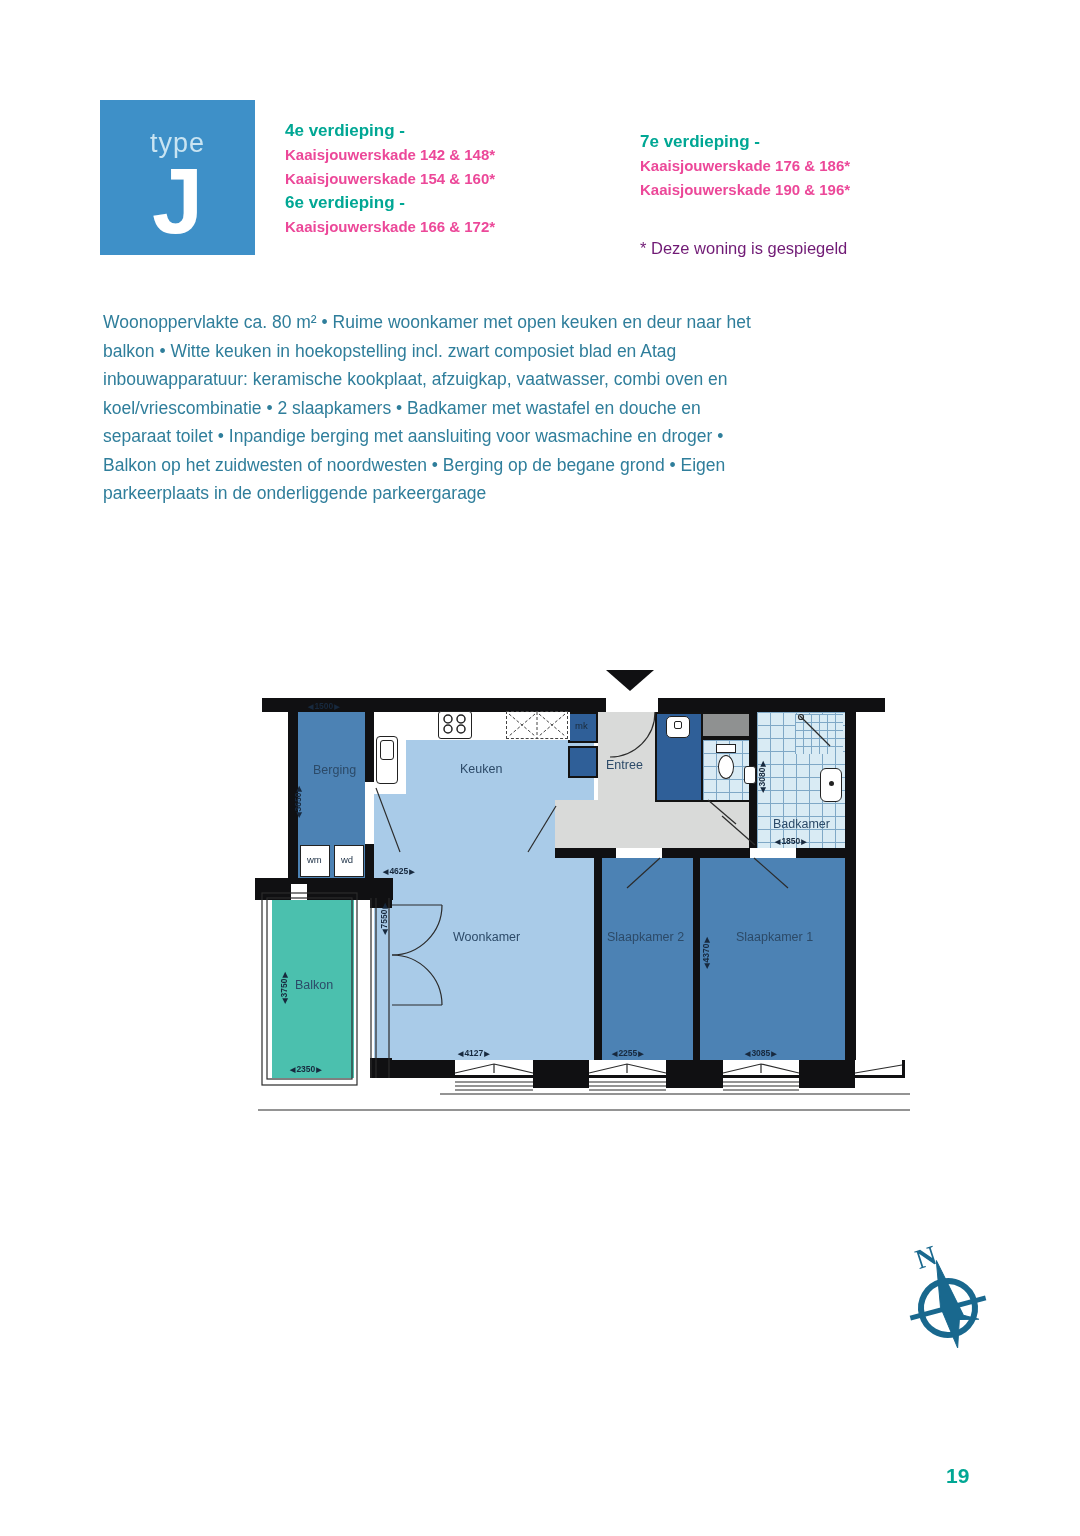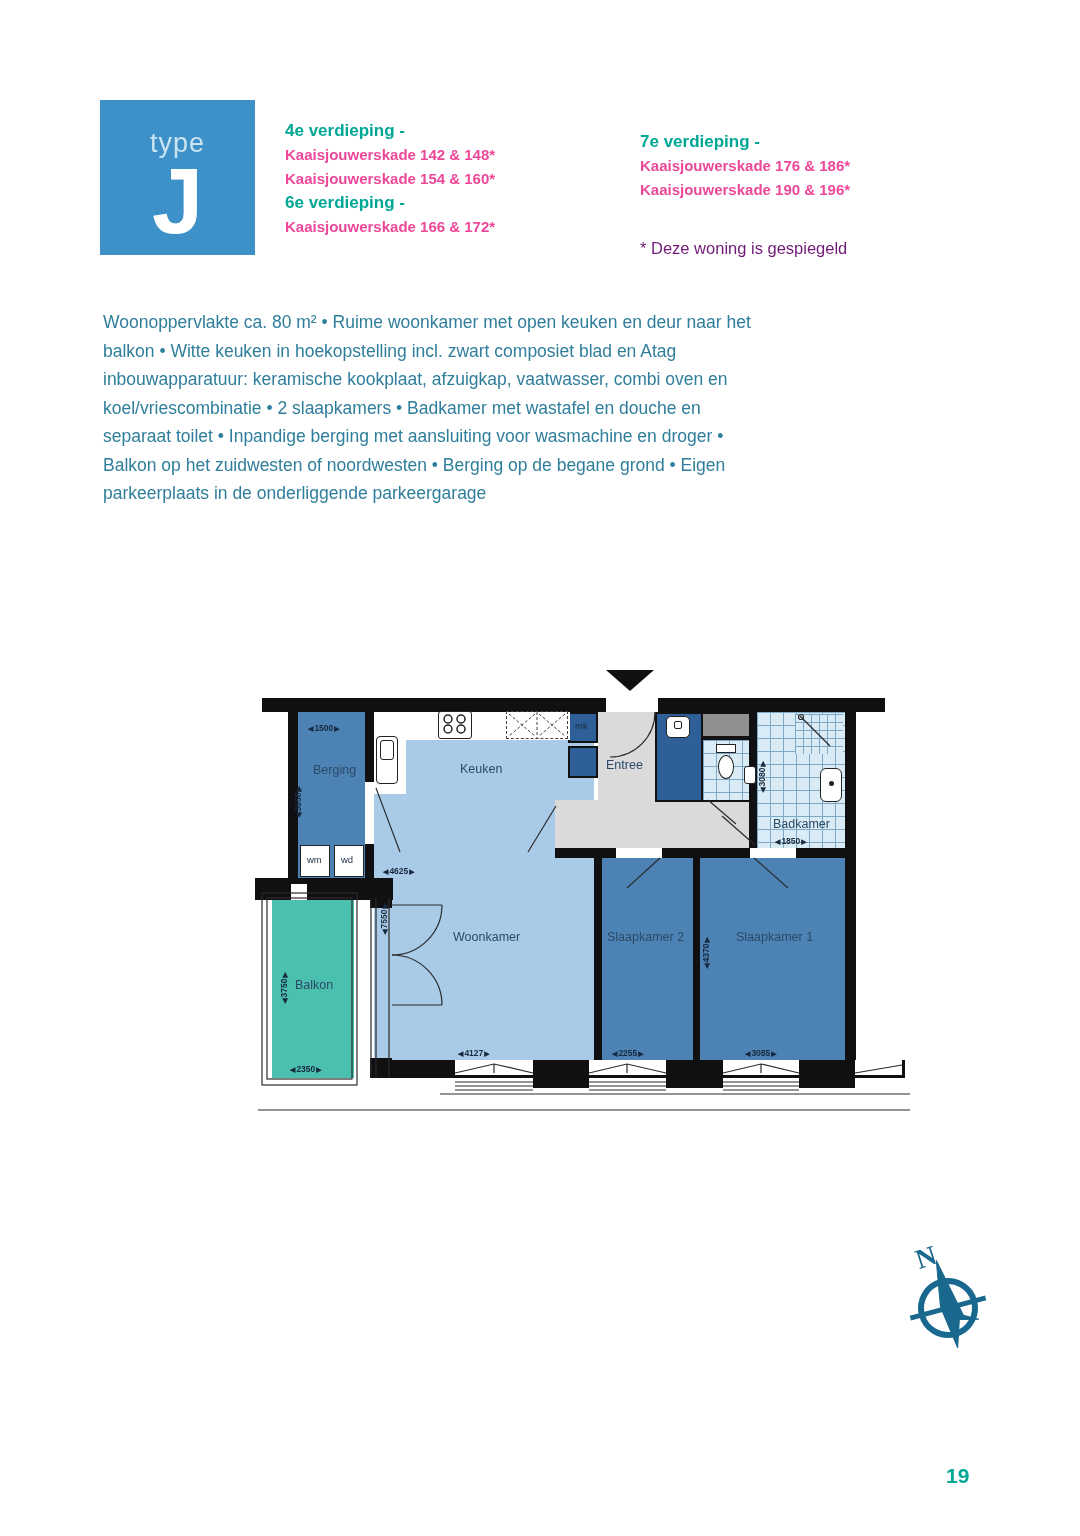--- a/index.html
+++ b/index.html
@@ -211,21 +211,21 @@
     <span class="rlabel" style="left:356px;top:93px;">Entree</span>
     <span class="rlabel" style="left:523px;top:152px;">Badkamer</span>
     <span class="rlabel" style="left:203px;top:265px;">Woonkamer</span>
     <span class="rlabel" style="left:357px;top:265px;">Slaapkamer 2</span>
     <span class="rlabel" style="left:486px;top:265px;">Slaapkamer 1</span>
     <span class="rlabel" style="left:45px;top:313px;">Balkon</span>
     <span class="slabel" style="left:325px;top:55px;color:#1b2b3b;">mk</span>
     <span class="slabel" style="left:57px;top:189px;">wm</span>
     <span class="slabel" style="left:91px;top:189px;">wd</span>
 
-    <span class="dim" style="left:58px;top:58px;">1500</span>
+    <span class="dim" style="left:58px;top:36px;">1500</span>
     <span class="dim" style="left:133px;top:201px;">4625</span>
     <span class="dim" style="left:208px;top:383px;">4127</span>
     <span class="dim" style="left:362px;top:383px;">2255</span>
     <span class="dim" style="left:495px;top:383px;">3085</span>
     <span class="dim" style="left:525px;top:171px;">1850</span>
     <span class="dim" style="left:40px;top:399px;">2350</span>
 
     <div class="vdim-wrap" style="left:40px;top:105px;width:16px;height:64px;">
       <span class="dim">3650</span>
       </div>

